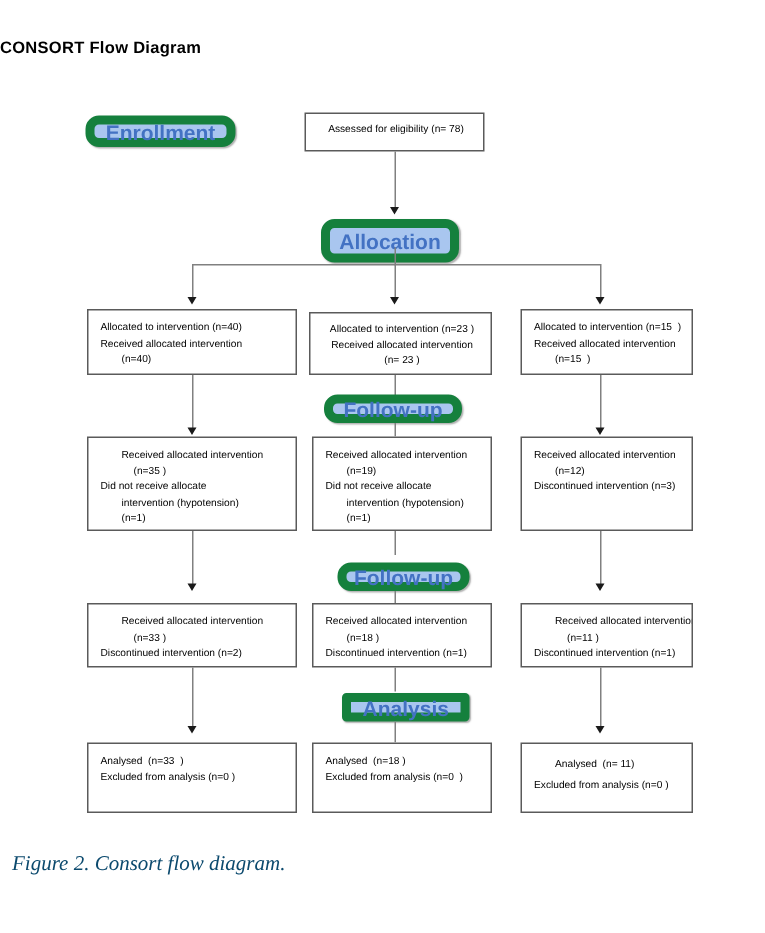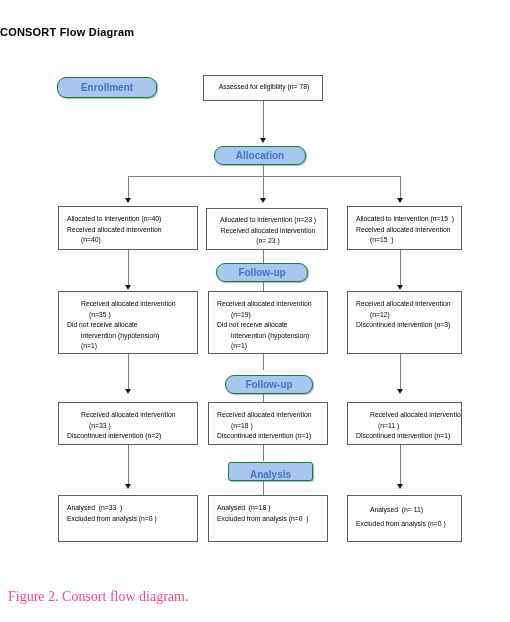--- a/index.html
+++ b/index.html
@@ -32,23 +32,23 @@
     font-weight: bold;
     color: #000000;
     letter-spacing: 0.2px;
   }
 
   
   .stage-pill {
     position: absolute;
     box-sizing: border-box;
     background: #a9c6ef;
-    border: 1px solid #15803d;
+    border: 6px solid #15803d;
     color: #4372c3;
-    font-size: 10px;
+    font-size: 14px;
     font-weight: bold;
     text-align: center;
     display: flex;
     align-items: center;
     justify-content: center;
     box-shadow: 1px 1px 1px rgba(80,80,80,0.45);
   }
   .pill-round { border-radius: 9px; }
   .pill-soft  { border-radius: 3px; }
 
@@ -86,45 +86,46 @@
     width: 0; height: 0;
     border-left: 3.5px solid transparent;
     border-right: 3.5px solid transparent;
     border-top: 5px solid #1a1a1a;
   }
 
   
   .figure-caption {
     position: absolute;
     left: 8px;
-    top: 589px;
+    top: 569px;
     font-family: "Liberation Serif", serif;
+    font-style: italic;
     font-size: 14px;
-    color: #ec4899;
+    color: #0c4a6e;
   }
 </style>
 </head>
 <body>
 
 <div class="canvas">
 
   <div class="diagram-title">CONSORT Flow Diagram</div>
 
   <div class="stage-pill pill-round" style="left:57px; top:77px; width:100px; height:21px;">
     <span>Enrollment</span>
   </div>
 
   <div class="flow-box center-text" style="left:203px; top:75px; width:120px; height:26px;">
     <div class="ln">Assessed for eligibility (n= 78)</div>
   </div>
 
   <div class="vline" style="left:263px; top:101px; height:40px;"></div>
   <div class="arrowhead" style="left:259.5px; top:138px;"></div>
 
-  <div class="stage-pill pill-round" style="left:214px; top:146px; width:92px; height:19px;">
+  <div class="stage-pill pill-round" style="left:214px; top:146px; width:92px; height:29px;">
     <span>Allocation</span>
   </div>
 
   <div class="vline" style="left:263px; top:165px; height:12px;"></div>
   <div class="hline" style="left:128px; top:176px; width:272px;"></div>
   <div class="vline" style="left:128px; top:176px; height:25px;"></div>
   <div class="arrowhead" style="left:124.5px; top:198px;"></div>
   <div class="vline" style="left:263px; top:176px; height:25px;"></div>
   <div class="arrowhead" style="left:259.5px; top:198px;"></div>
   <div class="vline" style="left:400px; top:176px; height:25px;"></div>
@@ -211,21 +212,21 @@
     <div class="ln ind2">(n=11 )</div>
     <div class="ln">Discontinued intervention (n=1)</div>
   </div>
 
   <div class="vline" style="left:128px; top:445px; height:42px;"></div>
   <div class="arrowhead" style="left:124.5px; top:484px;"></div>
   <div class="vline" style="left:400px; top:445px; height:42px;"></div>
   <div class="arrowhead" style="left:396.5px; top:484px;"></div>
   <div class="vline" style="left:263px; top:445px; height:16px;"></div>
 
-  <div class="stage-pill pill-soft" style="left:228px; top:462px; width:85px; height:19px;align-items:flex-end;">
+  <div class="stage-pill pill-soft" style="left:228px; top:462px; width:85px; height:19px;">
     <span>Analysis</span>
   </div>
   <div class="vline" style="left:263px; top:481px; height:14px;"></div>
 
   <div class="flow-box" style="left:58px; top:495px; width:140px; height:47px;">
     <div class="ln">Analysed  (n=33  )</div>
     <div class="ln">Excluded from analysis (n=0 )</div>
   </div>
 
   <div class="flow-box" style="left:208px; top:495px; width:120px; height:47px;">

